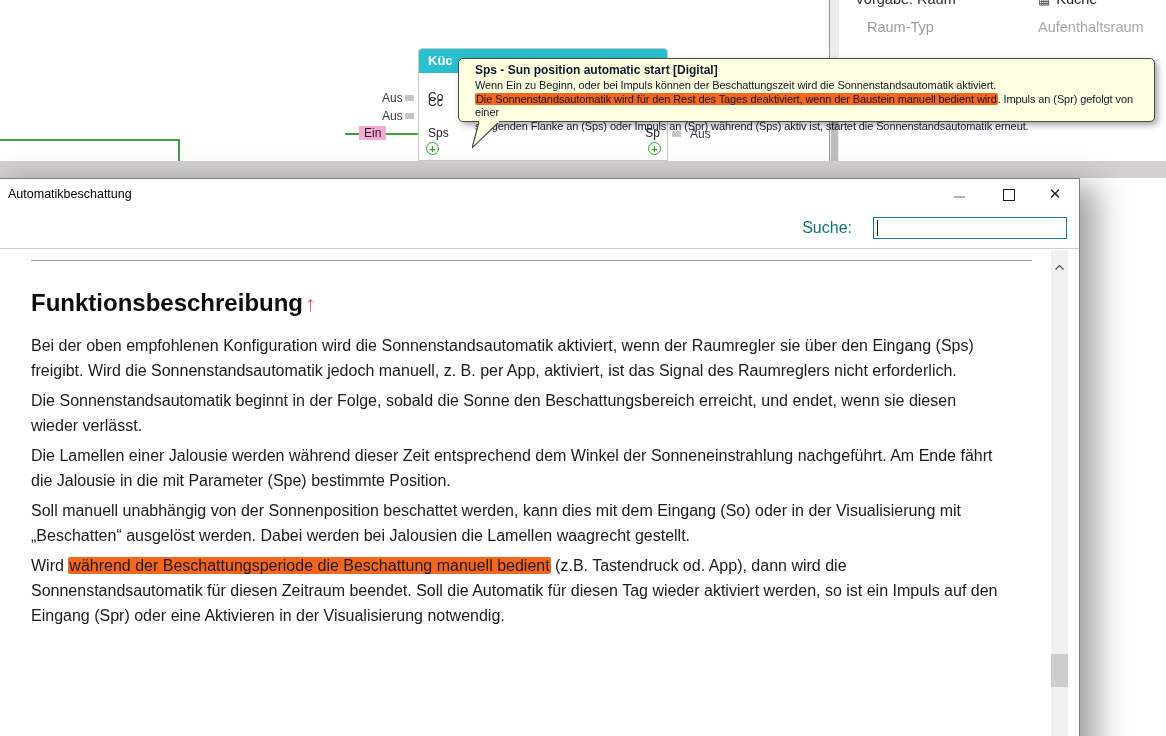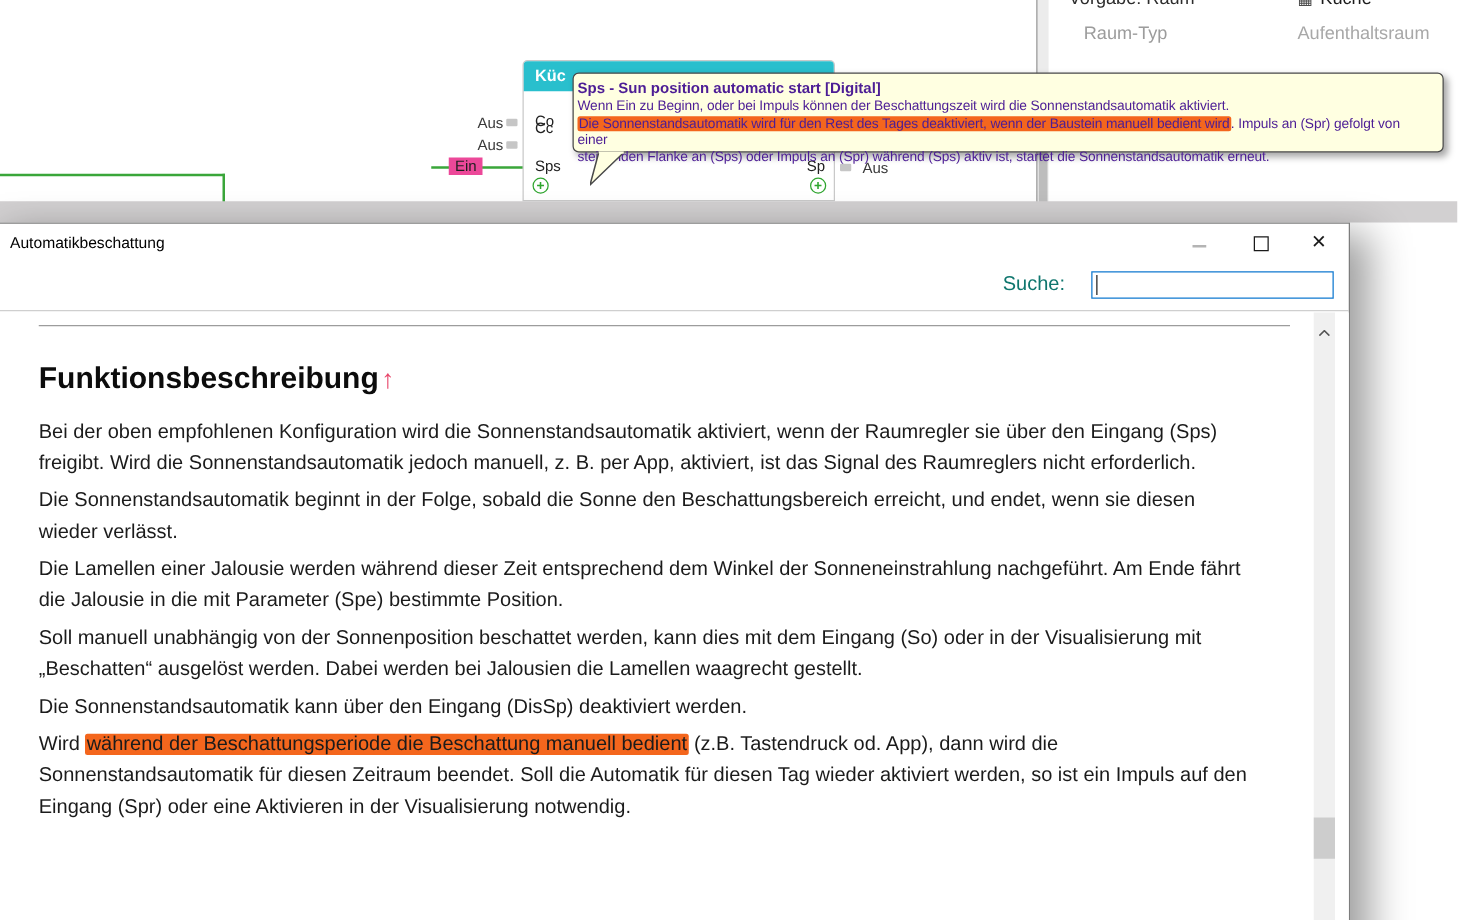--- a/index.html
+++ b/index.html
@@ -34,41 +34,41 @@
   .pin-r{right:7px;}
   .plus-icon{
     position:absolute;width:13px;height:13px;border:1.5px solid #2fa52f;border-radius:50%;
     color:#2fa52f;font-size:11px;font-weight:bold;line-height:12px;text-align:center;
     box-sizing:border-box;background:#fff;
   }
   .plus-icon::before{content:"+";}
   .state-label{position:absolute;font-size:12px;color:#3a3a3a;}
   .pin-square{position:absolute;width:9px;height:6px;background:#c6c6c6;border-radius:1px;}
   .ein-wire{position:absolute;left:345px;top:133px;width:74px;height:2px;background:#3aa63a;}
-  .ein-label{position:absolute;left:359px;top:126px;background:#ec4899;padding:0 5px;font-size:12px;color:#1e1e1e;}
+  .ein-label{position:absolute;left:359px;top:126px;background:#f9a8d4;padding:0 5px;font-size:12px;color:#1e1e1e;}
 
   
   .splitter{position:absolute;left:829px;top:0;width:10px;height:162px;background:#ececec;border-left:1px solid #9a9a9a;box-sizing:border-box;}
   .splitter-thumb{position:absolute;left:1px;right:1px;top:92px;height:70px;background:#bdbdbd;}
 
   
   .props{position:absolute;left:839px;top:0;right:0;height:162px;background:#fff;font-size:14.5px;}
   .prop-row1{position:absolute;left:16px;top:-9px;color:#2d2d2d;}
   .prop-val1{position:absolute;left:199px;top:-9px;color:#1c1c1c;}
   .room-icon{color:#4a4a4a;font-size:13px;margin-right:6px;}
   .prop-row2{position:absolute;left:28px;top:19px;color:#9c9c9c;}
   .prop-val2{position:absolute;left:199px;top:19px;color:#a8a8a8;}
 
   
   .tooltip{
     position:absolute;left:458px;top:58px;width:697px;height:64px;
     background:#ffffe1;border:1px solid #4a4a4a;border-radius:5px;
     box-shadow:3px 3px 6px rgba(0,0,0,0.35);
-    box-sizing:border-box;padding:4px 8px 0 3px;z-index:5;
-    color:#4c1d95;
+    box-sizing:border-box;padding:4px 8px 0 16px;z-index:5;
+    color:#0f172a;
   }
   .tooltip-title{font-size:12px;font-weight:bold;margin-bottom:2px;}
   .tooltip-line{font-size:11px;line-height:13.5px;letter-spacing:-0.1px;}
   .hl{background:#f4661d;border-radius:2px;padding:0 1px;}
   .tail{position:absolute;left:13px;top:62px;}
 
   
   .dialog{
     position:absolute;left:-12px;top:178px;width:1092px;height:640px;
     background:#fff;border:1px solid #7d7d7d;box-sizing:border-box;
@@ -174,21 +174,20 @@
   </div>
 
   <div class="content">
     <div class="doc">
       <hr>
       <h1><span>Funktionsbeschreibung</span><span class="arrow">↑</span></h1>
       <p>Bei der oben empfohlenen Konfiguration wird die Sonnenstandsautomatik aktiviert, wenn der Raumregler sie über den Eingang (Sps) freigibt. Wird die Sonnenstandsautomatik jedoch manuell, z. B. per App, aktiviert, ist das Signal des Raumreglers nicht erforderlich.</p>
       <p>Die Sonnenstandsautomatik beginnt in der Folge, sobald die Sonne den Beschattungsbereich erreicht, und endet, wenn sie diesen wieder verlässt.</p>
       <p>Die Lamellen einer Jalousie werden während dieser Zeit entsprechend dem Winkel der Sonneneinstrahlung nachgeführt. Am Ende fährt die Jalousie in die mit Parameter (Spe) bestimmte Position.</p>
       <p>Soll manuell unabhängig von der Sonnenposition beschattet werden, kann dies mit dem Eingang (So) oder in der Visualisierung mit „Beschatten“ ausgelöst werden. Dabei werden bei Jalousien die Lamellen waagrecht gestellt.</p>
-      <p>Die Sonnenstandsautomatik kann über den Eingang (DisSp) deaktiviert werden.</p>
       <p><span>Wird </span><span class="hl">während der Beschattungsperiode die Beschattung manuell bedient</span><span> (z.B. Tastendruck od. App), dann wird die Sonnenstandsautomatik für diesen Zeitraum beendet. Soll die Automatik für diesen Tag wieder aktiviert werden, so ist ein Impuls auf den Eingang (Spr) oder eine Aktivieren in der Visualisierung notwendig.</span></p>
     </div>
   </div>
 
   <div class="vscroll">
     <div class="scroll-up">
       <svg width="9" height="5">
           <path d="M0.5 4.5 L4.5 0.5 L8.5 4.5" stroke="#555" stroke-width="1.2" fill="none"></path>
         </svg>
     </div>

